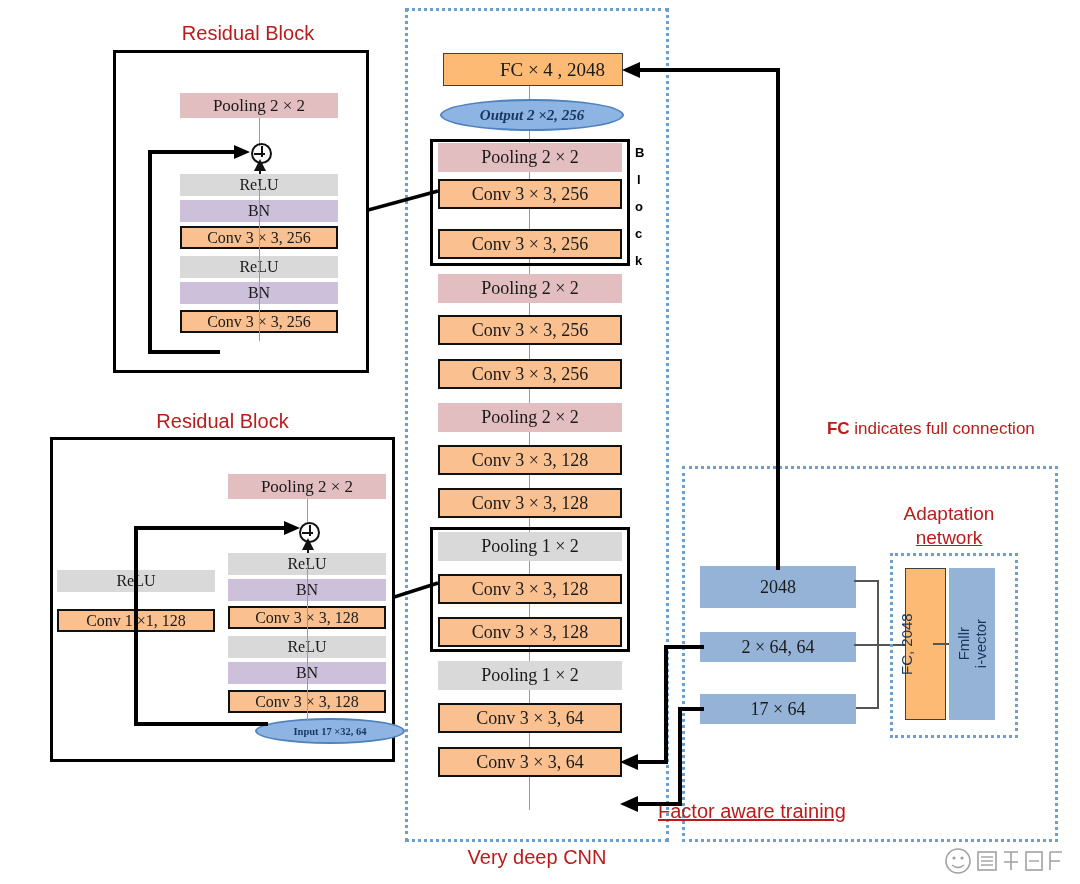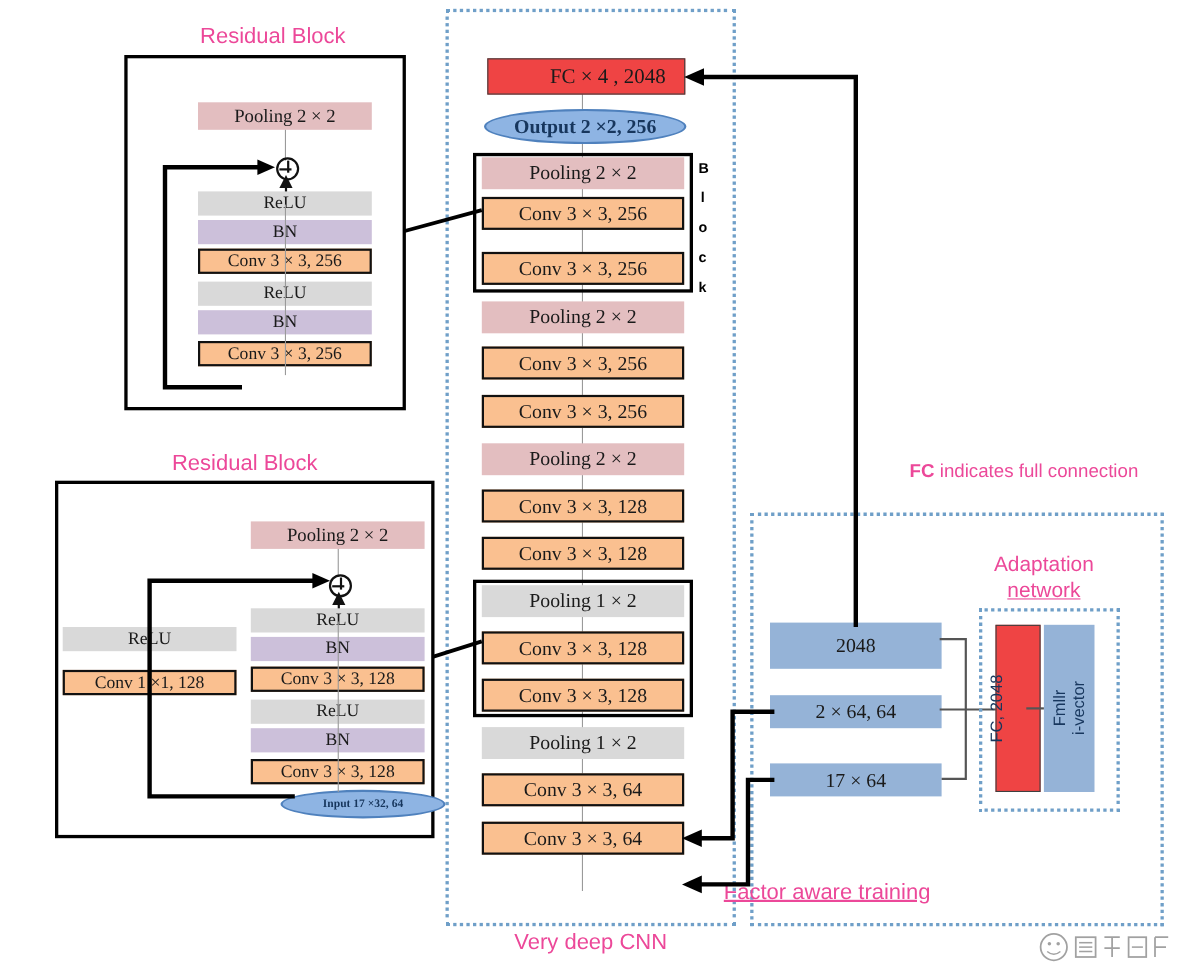--- a/index.html
+++ b/index.html
@@ -11,33 +11,33 @@
   .bar{
     display:flex;align-items:center;justify-content:center;
     text-align:center;white-space:nowrap;color:#1a1a1a;
     font-family:"Liberation Serif",serif;
   }
   .conv{background:#fac090;border:2.5px solid #111;}
   .pool-pink{background:#e3bec0;}
   .pool-grey{background:#d9d9d9;}
   .relu{background:#d9d9d9;}
   .bn{background:#ccc0da;}
-  .fcbox{background:#ef4444;border:1.5px solid #3f3f3f;padding-left:39px;}
+  .fcbox{background:#fdba74;border:1.5px solid #3f3f3f;padding-left:39px;}
   .blue-bar{background:#95b3d7;}
   .ellipse{
     background:#8eb4e3;border:2px solid #4f81bd;border-radius:50%;
     display:flex;align-items:center;justify-content:center;flex-direction:column;
     color:#17365d;font-family:"Liberation Serif",serif;font-weight:bold;
   }
 
   .solidbox{border:3px solid #000;background:transparent;}
   .dotbox{border:3px dotted #6f9fc8;background:transparent;}
   .dotbox-tight{border:3px dotted #6f9fc8;background:transparent;}
 
-  .lbl{position:absolute;white-space:pre;color:#ec4899;}
+  .lbl{position:absolute;white-space:pre;color:#b91c1c;}
   .title-lbl{font-family:"Liberation Sans",sans-serif;}
 
   .vline{position:absolute;background:#9a9a9a;width:1px;}
   .conn{position:absolute;background:#000;}
 
   .blocklet{
     position:absolute;font-weight:bold;font-size:13px;
     font-family:"Liberation Sans",sans-serif;color:#000;
   }
   .vtext{
@@ -60,21 +60,21 @@
 
 <div id="stage">
 
   <div class="abs dotbox" style="left:405px;top:8px;width:264px;height:834px;"></div>
   <div class="lbl title-lbl" style="left:405px;top:846px;width:264px;text-align:center;font-size:20px;">Very deep CNN</div>
 
   <div class="vline" style="left:529px;top:84px;height:726px;"></div>
 
   <div class="abs bar fcbox" style="left:443px;top:53px;width:180px;height:33px;font-size:19px;">FC × 4 , 2048</div>
 
-  <div class="abs ellipse" style="left:440px;top:99px;width:184px;height:32px;font-size:18px;">Output 2 ×2, 256</div>
+  <div class="abs ellipse" style="left:440px;top:99px;width:184px;height:32px;font-size:15px;font-style:italic;">Output 2 ×2, 256</div>
 
   <div class="abs solidbox" style="left:430px;top:139px;width:200px;height:127px;"></div>
 
   <div class="abs bar pool-pink" style="left:438px;top:143px;width:184px;height:29px;font-size:18px;">Pooling 2 × 2</div>
   <div class="abs bar conv" style="left:438px;top:179px;width:184px;height:30px;font-size:18px;">Conv 3 × 3, 256</div>
   <div class="abs bar conv" style="left:438px;top:229px;width:184px;height:30px;font-size:18px;">Conv 3 × 3, 256</div>
 
   <div class="blocklet" style="left:635px;top:145px;">B</div>
   <div class="blocklet" style="left:637px;top:172px;">l</div>
   <div class="blocklet" style="left:635px;top:199px;">o</div>

